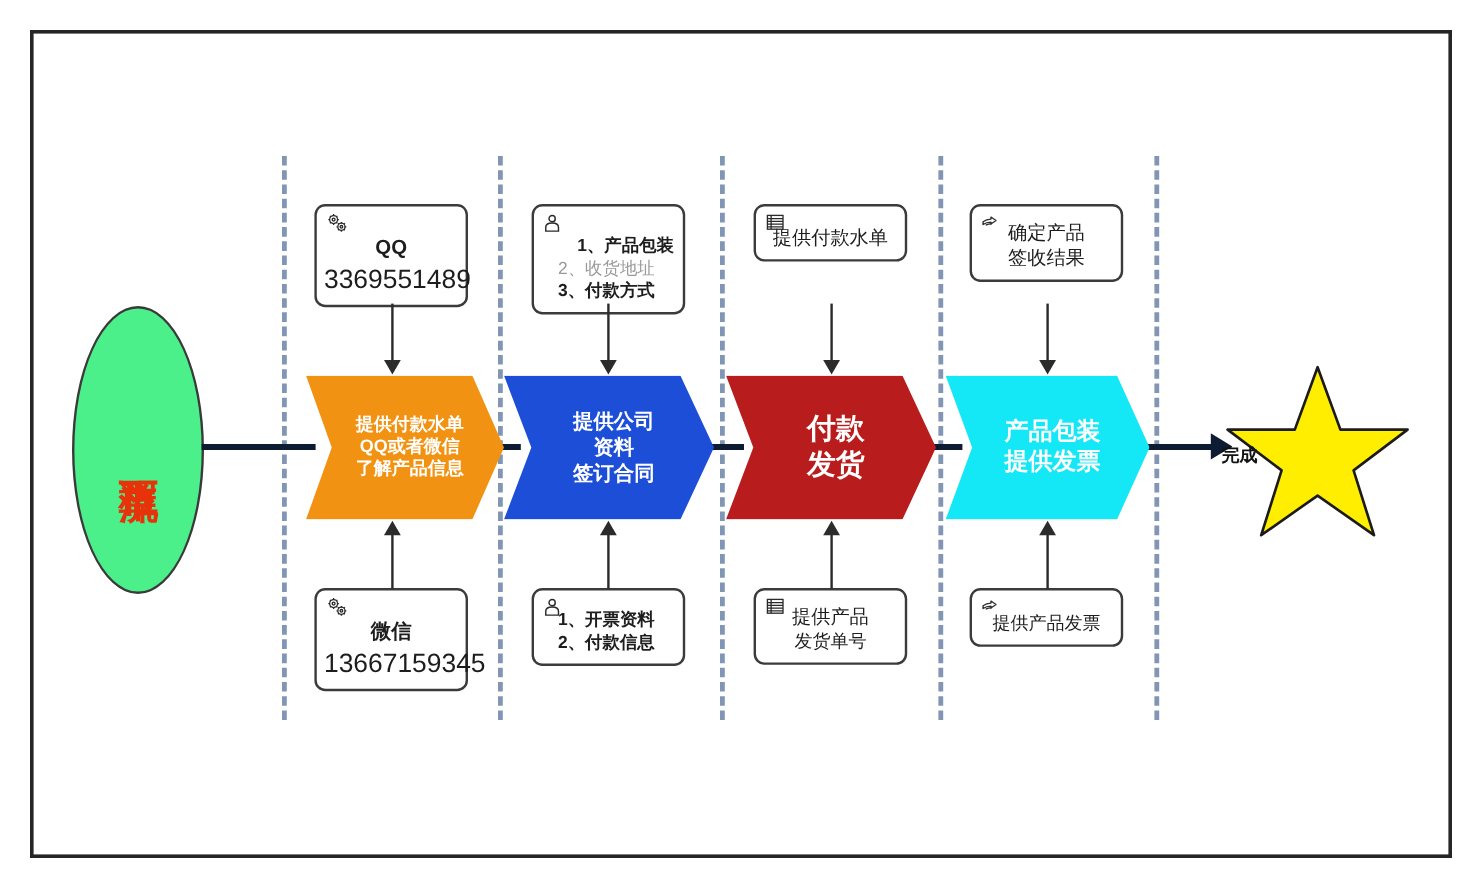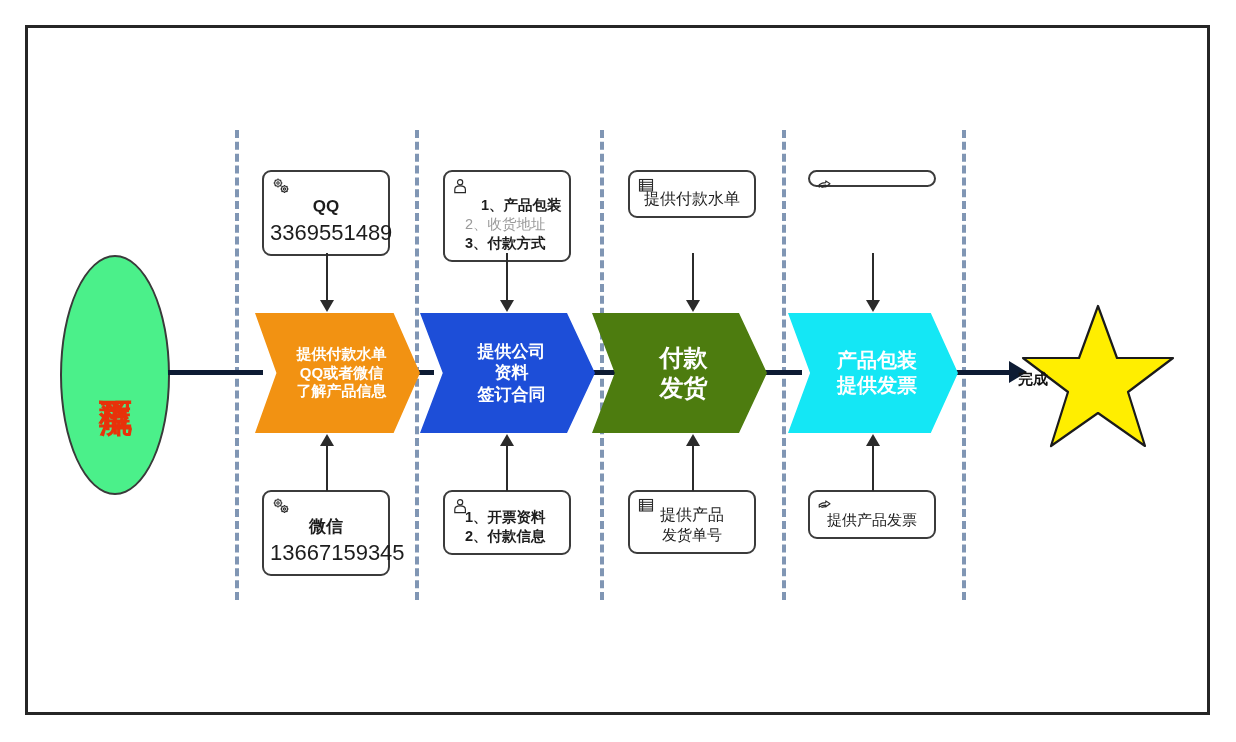--- a/index.html
+++ b/index.html
@@ -44,21 +44,21 @@
   }
   .chev .clabel{
     color:#ffffff;font-weight:bold;text-align:center;line-height:1.25;
     padding-left:8px;
   }
 
   .chev-1{left:255px;width:165px;background:#f29212;}
   .chev-1 .clabel{font-size:15px;}
   .chev-2{left:420px;width:175px;background:#1d4ed8;}
   .chev-2 .clabel{font-size:17px;}
-  .chev-3{left:592px;width:175px;background:#4d7c0f;}
+  .chev-3{left:605px;width:175px;background:#b91c1c;}
   .chev-3 .clabel{font-size:24px;line-height:1.25;}
   .chev-4{left:788px;width:170px;background:#14e7f5;}
   .chev-4 .clabel{font-size:20px;}
 
   
   .note{
     position:absolute;width:128px;
     border:2px solid #3b3b3b;border-radius:9px;background:#ffffff;
     box-sizing:border-box;padding:6px 6px 7px 6px;
   }
@@ -278,20 +278,24 @@
 
   <div class="note top-note" style="left:808px;">
     <span class="note-ic">
       <svg width="22" height="18" viewBox="0 0 22 18">
         <g fill="none" stroke="#2a2a2a" stroke-width="1.1" stroke-linejoin="round">
           <path d="M2.2 7.8c1.9-1.5 4.2-2.2 6.6-2.2V3.9l4.2 2.9-4.2 2.9V8.1c-2.4 0-4.6.6-6.6 2z"></path>
           <path d="M4.4 10.6c1.6-.7 3.1-1 4.9-1"></path>
         </g>
       </svg>
     </span>
+    <div class="nbody" style="margin-top:6px;">
+      <span class="l" style="font-size:16px;">确定产品</span>
+      <span class="l" style="font-size:16px;">签收结果</span>
+    </div>
   </div>
 
   <div class="note bot-note" style="left:808px;">
     <span class="note-ic">
       <svg width="22" height="18" viewBox="0 0 22 18">
         <g fill="none" stroke="#2a2a2a" stroke-width="1.1" stroke-linejoin="round">
           <path d="M2.2 7.8c1.9-1.5 4.2-2.2 6.6-2.2V3.9l4.2 2.9-4.2 2.9V8.1c-2.4 0-4.6.6-6.6 2z"></path>
           <path d="M4.4 10.6c1.6-.7 3.1-1 4.9-1"></path>
         </g>
       </svg>

